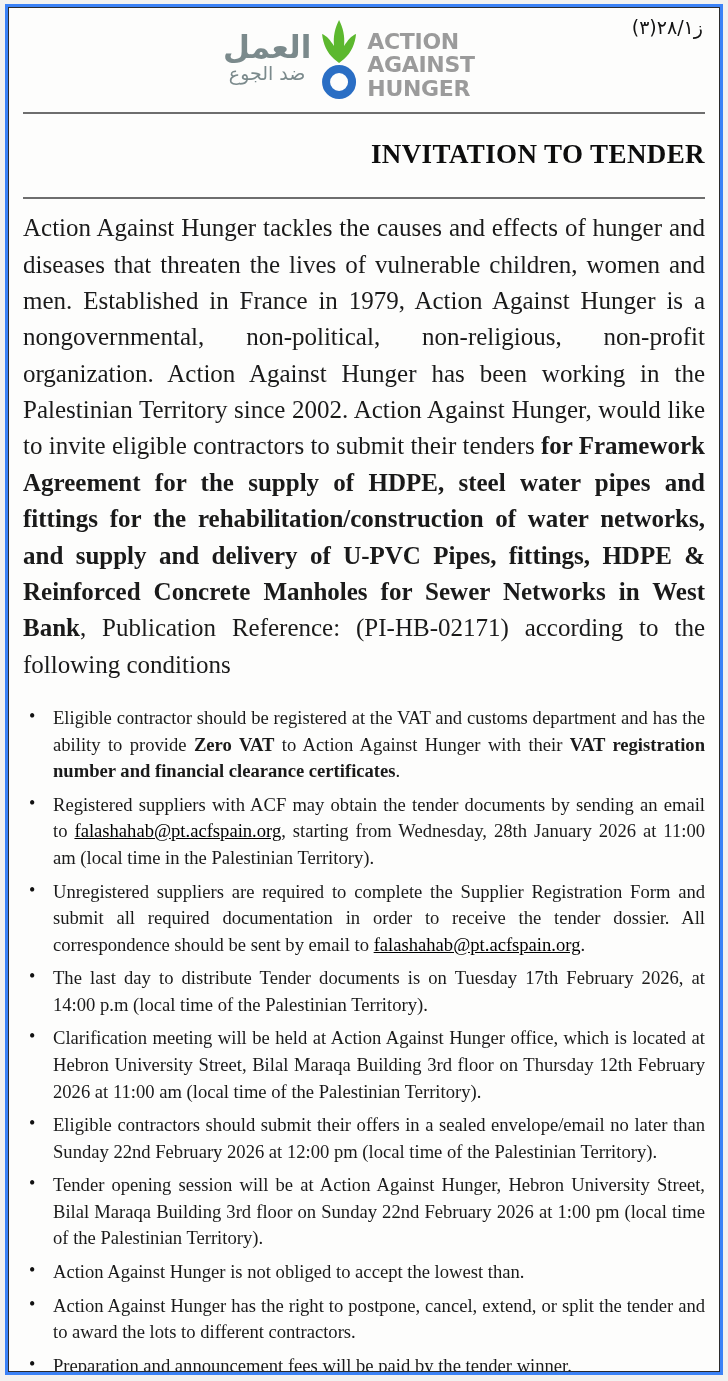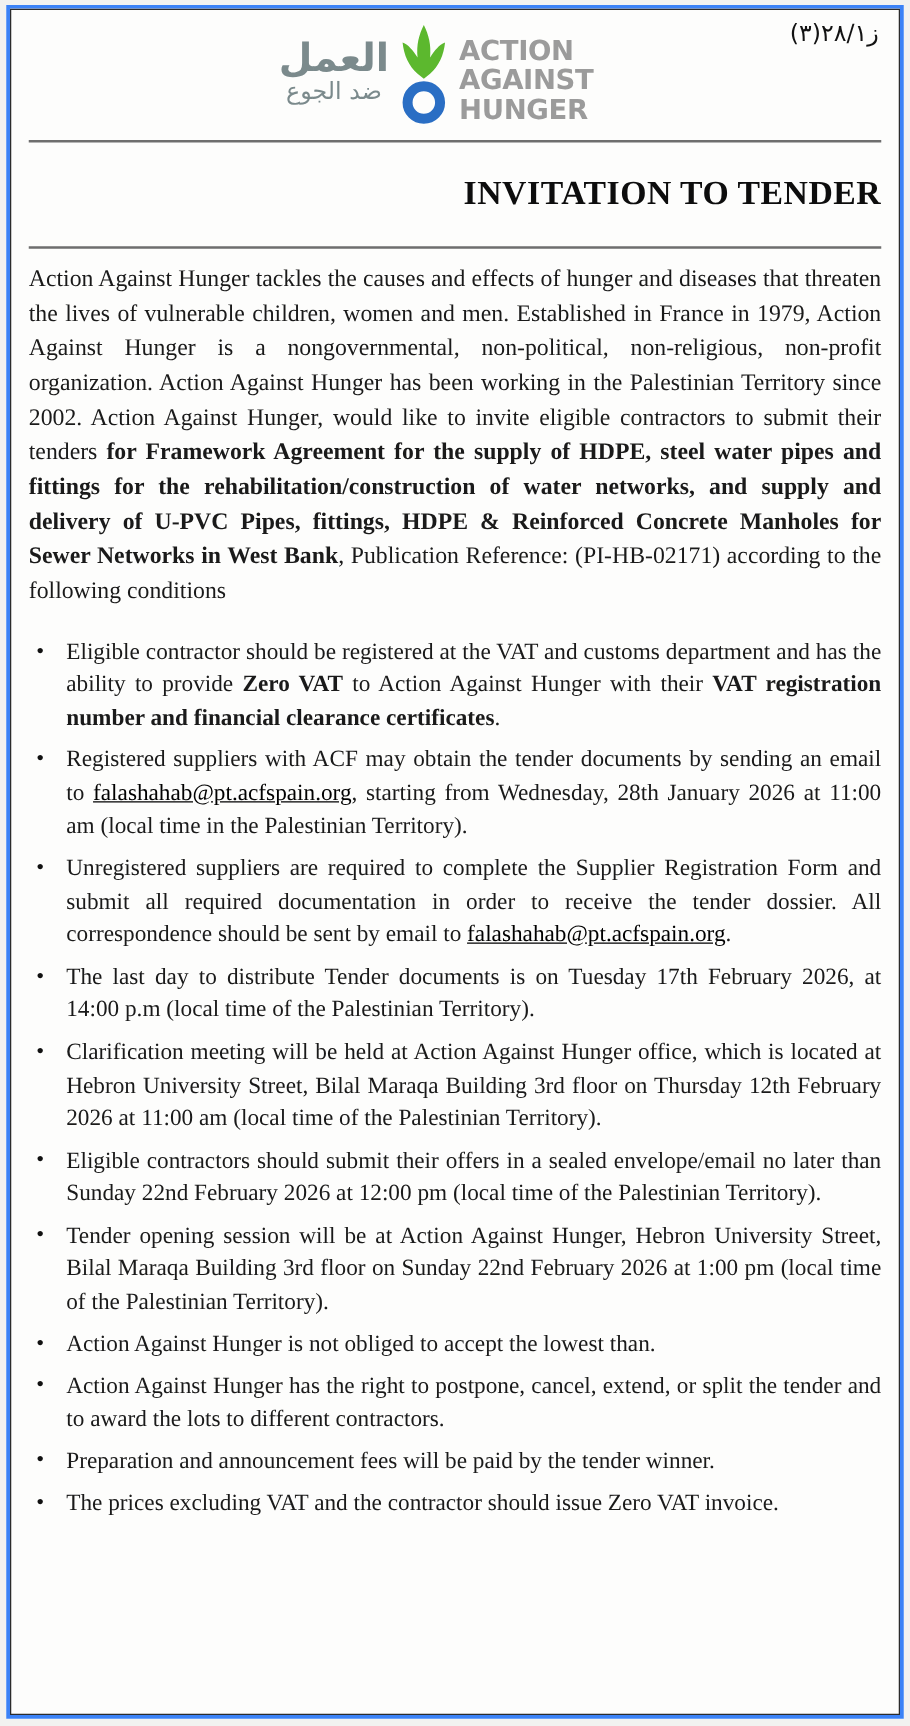--- a/index.html
+++ b/index.html
@@ -120,21 +120,21 @@
     font-size: 27px;
     letter-spacing: 0.4px;
     padding: 7px 0 9px 0;
     color: #0d0d0d;
   }
 
   
   .intro {
     text-align: justify;
     text-justify: inter-word;
-    font-size: 19px;
+    font-size: 25px;
     line-height: 1.455;
     margin: 11px 0 0 0;
     hyphens: auto;
   }
   .intro b { font-weight: 700; }
 
   ul.conditions {
     list-style: none;
     margin: 22px 0 0 0;
     padding: 0;

